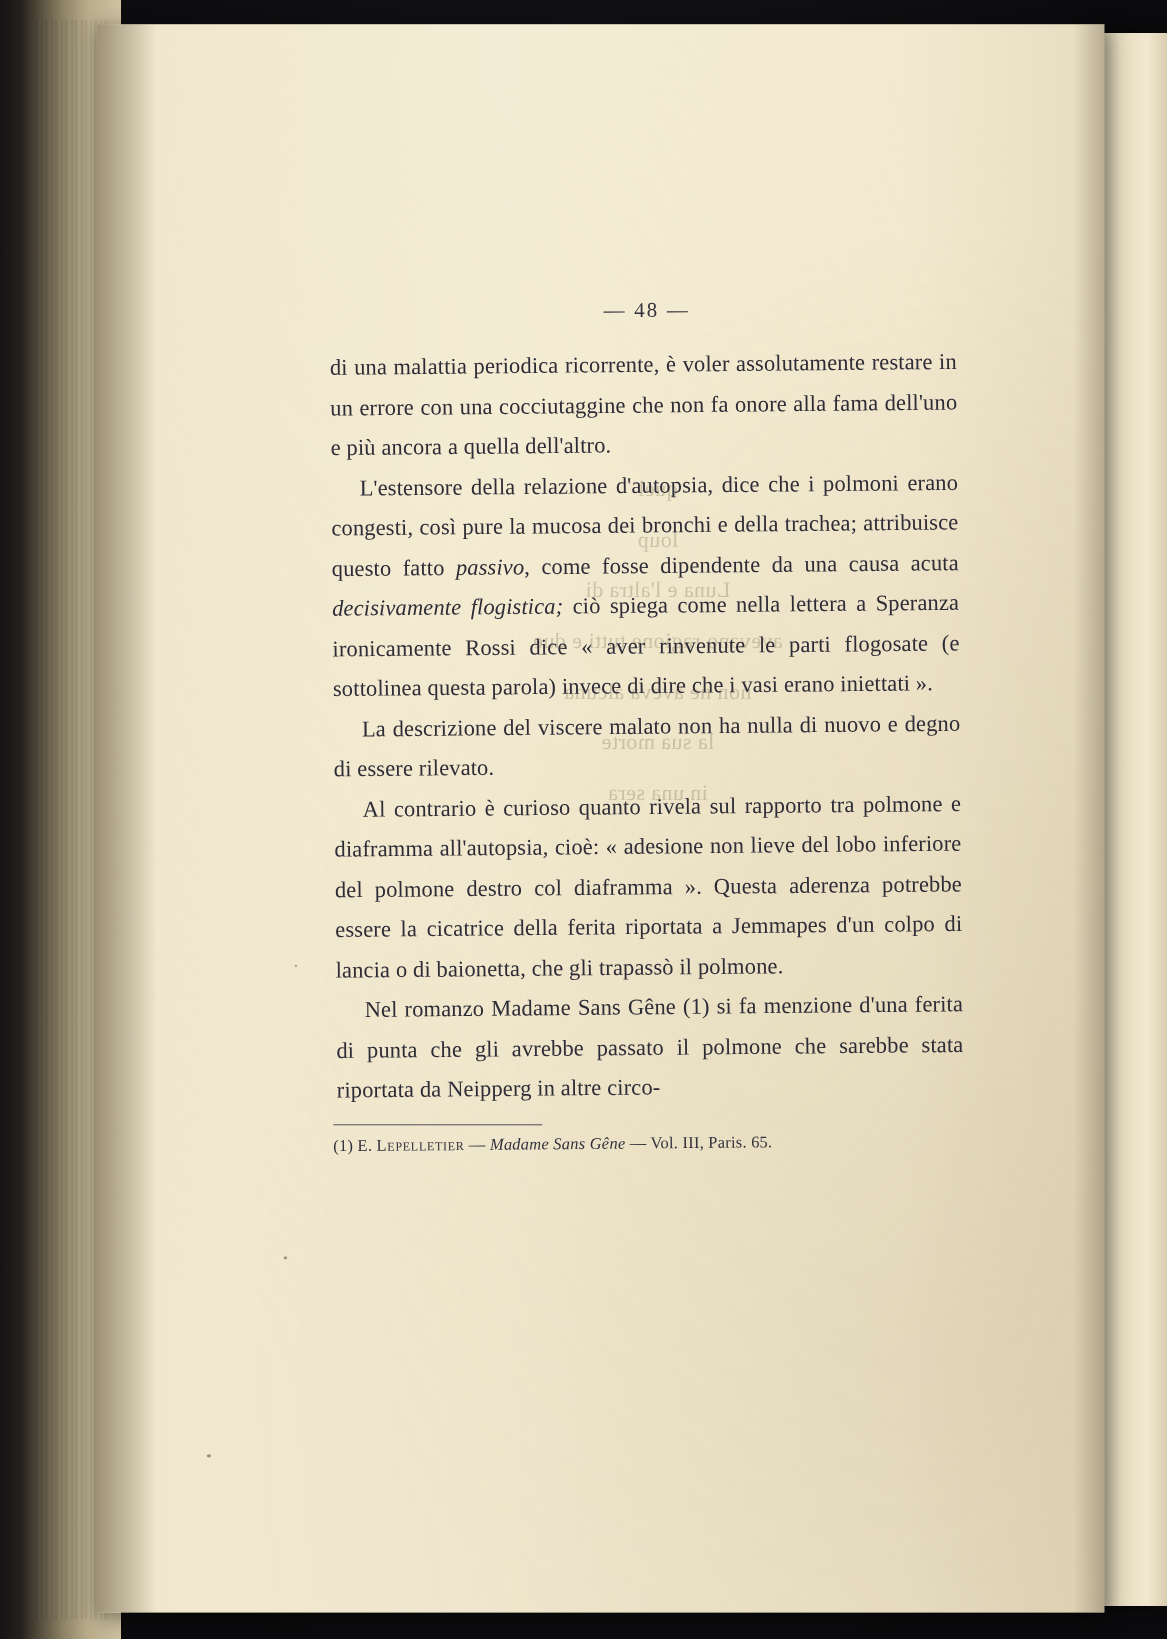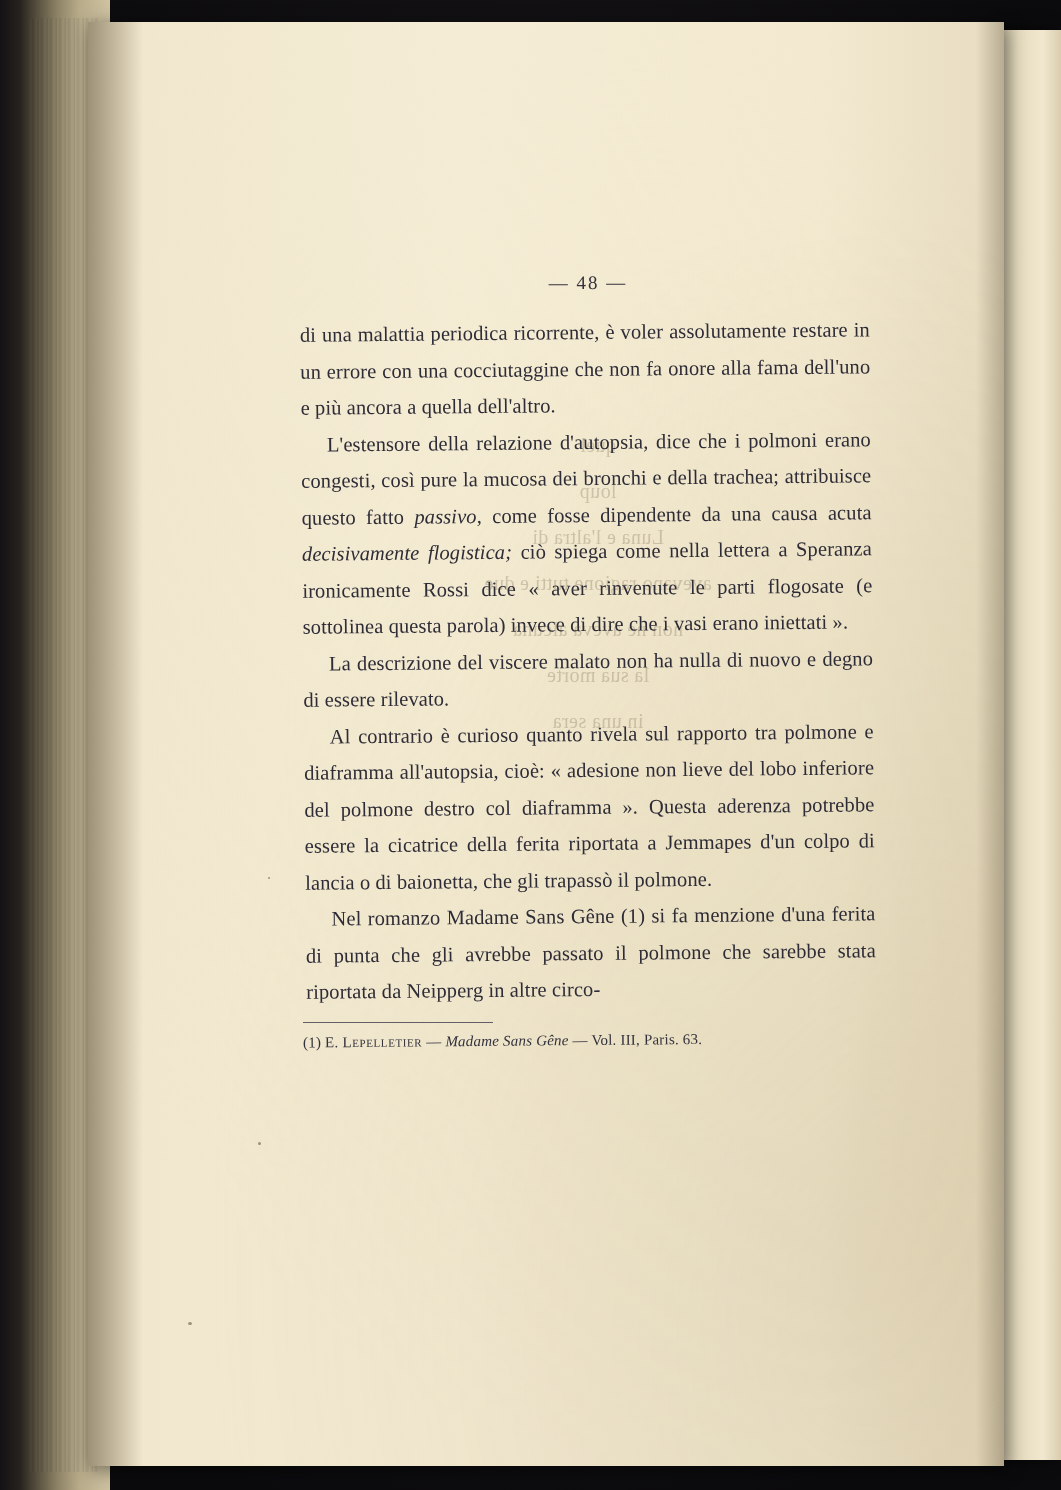--- a/index.html
+++ b/index.html
@@ -234,17 +234,17 @@
 
       <div class="rule"></div>
 
       <div class="footnote">
         <span>(1)</span>
         <span>E.</span>
         <span class="sc">Lepelletier</span>
         <span>—</span>
         <em>Madame Sans Gêne</em>
         <span>—</span>
-        <span>Vol. III, Paris. 63.</span>
+        <span>Vol. III, Paris. 65.</span>
       </div>
     </div>
   </div>
 </div>
 
 </body></html>

